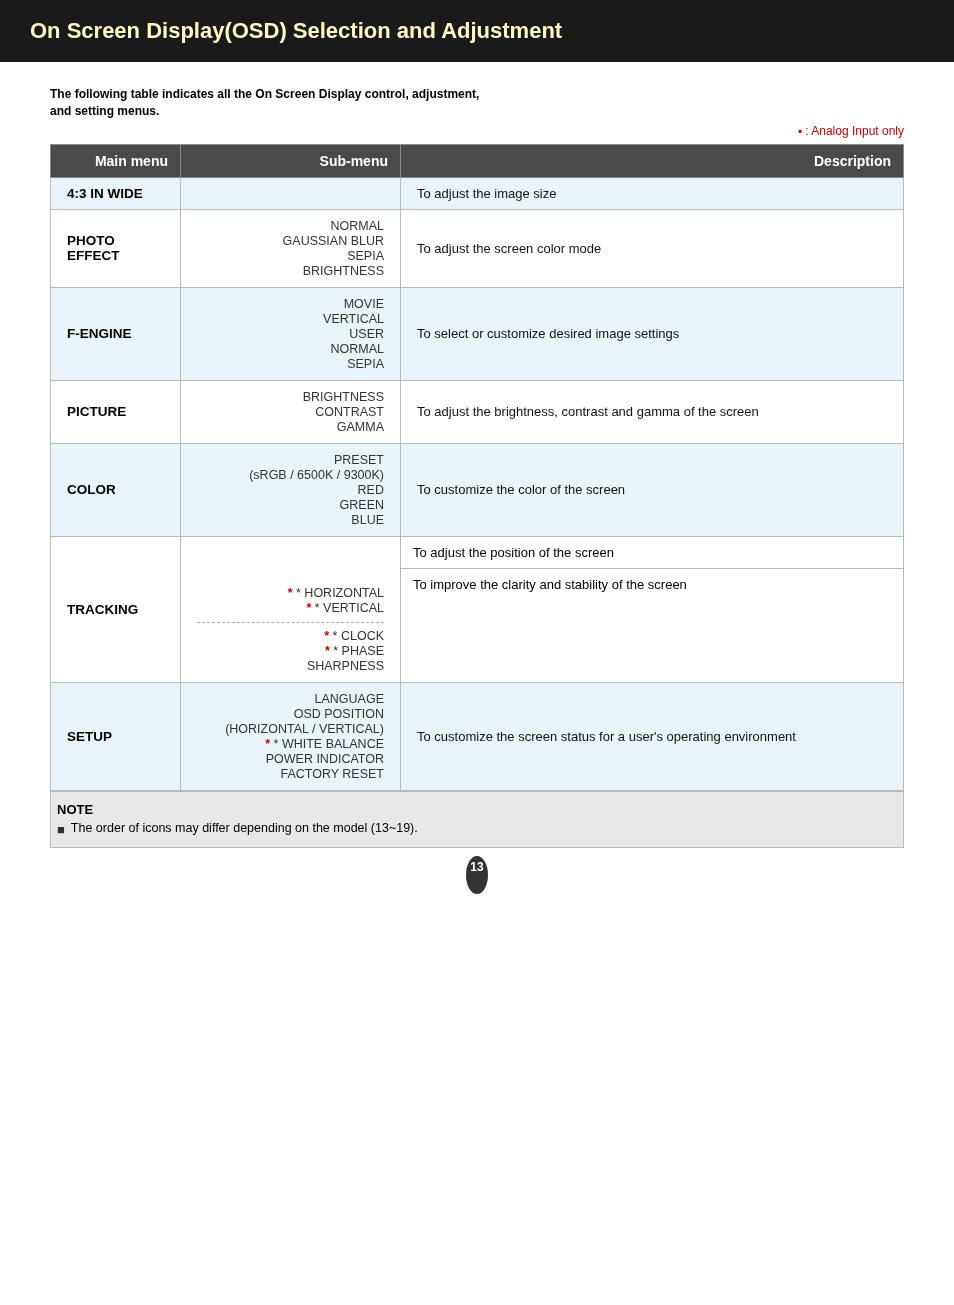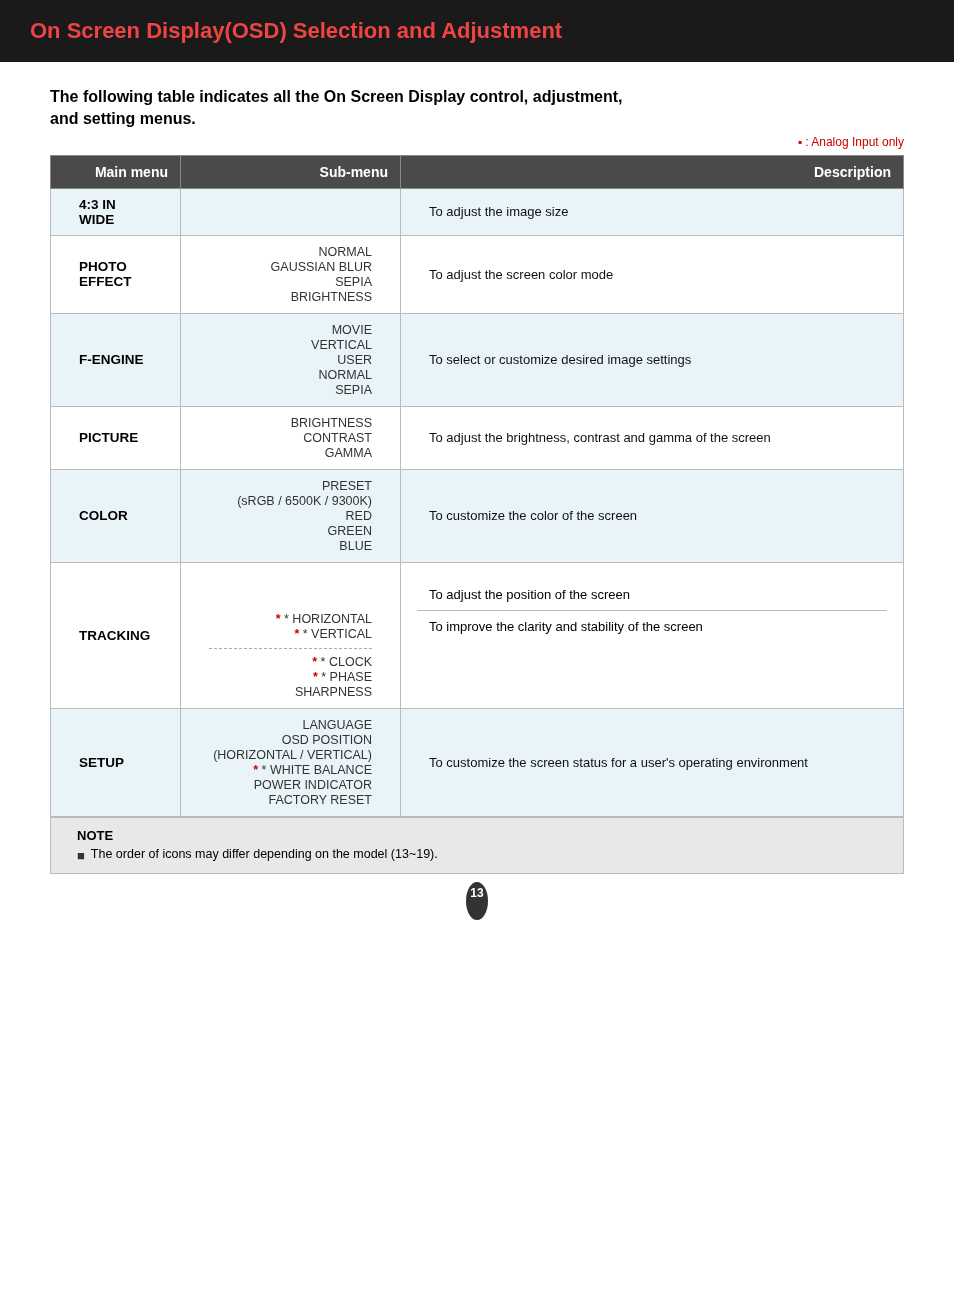--- a/index.html
+++ b/index.html
@@ -12,30 +12,30 @@
     }
     .page {
       width: 954px;
       min-height: 1305px;
       background: #ffffff;
       padding: 0;
       position: relative;
     }
     .header {
       background: #1a1a1a;
-      color: #ef4444;
+      color: #fef9c3;
       padding: 18px 30px;
       font-size: 22px;
       font-weight: bold;
     }
     .content {
       padding: 24px 50px 30px 50px;
     }
     .intro-text {
-      font-size: 16px;
+      font-size: 12px;
       font-weight: bold;
       color: #000;
       margin-bottom: 4px;
       line-height: 1.4;
     }
     .analog-note {
       text-align: right;
       font-size: 12px;
       color: #cc0000;
       margin-bottom: 6px;
@@ -56,21 +56,21 @@
     }
     thead tr th:first-child {
       width: 130px;
     }
     thead tr th:nth-child(2) {
       width: 220px;
     }
     td {
       border: 1px solid #bbb;
       vertical-align: top;
-      padding: 8px 28px;
+      padding: 8px 16px;
       font-size: 13px;
     }
     tr.row-alt {
       background: #e8f4f8;
     }
     tr.row-white {
       background: #ffffff;
     }
     .main-menu-cell {
       font-weight: bold;
@@ -87,21 +87,21 @@
       font-size: 13px;
       color: #111;
       vertical-align: middle;
     }
     .sub-item {
       margin: 1px 0;
     }
     .note-section {
       background: #e8e8e8;
       border: 1px solid #bbb;
-      padding: 10px 26px;
+      padding: 10px 6px;
       margin-top: 0;
       font-size: 12.5px;
     }
     .note-title {
       font-weight: bold;
       font-size: 13px;
       margin-bottom: 4px;
     }
     .note-item {
       display: flex;
@@ -250,21 +250,21 @@
             <div class="sub-group-bottom">
               <div class="sub-item">
                 <span style="color:#cc0000; font-weight:bold;">* </span><span>* CLOCK</span>
               </div>
               <div class="sub-item">
                 <span style="color:#cc0000; font-weight:bold;">* </span><span>* PHASE</span>
               </div>
               <div class="sub-item">SHARPNESS</div>
             </div>
           </td>
-          <td style="padding:16px; vertical-align:top;margin-left:12px;">
+          <td style="padding:0; vertical-align:top;margin-left:12px;">
             <div style="padding: 8px 12px 8px 12px; border-bottom: 1px solid #bbb; font-size:13px;">
               <span>To adjust the position of the screen</span>
             </div>
             <div style="padding: 8px 12px 8px 12px; font-size:13px;">
               <span>To improve the clarity and stability of the screen</span>
             </div>
           </td>
         </tr>
 
         <tr class="row-alt">

